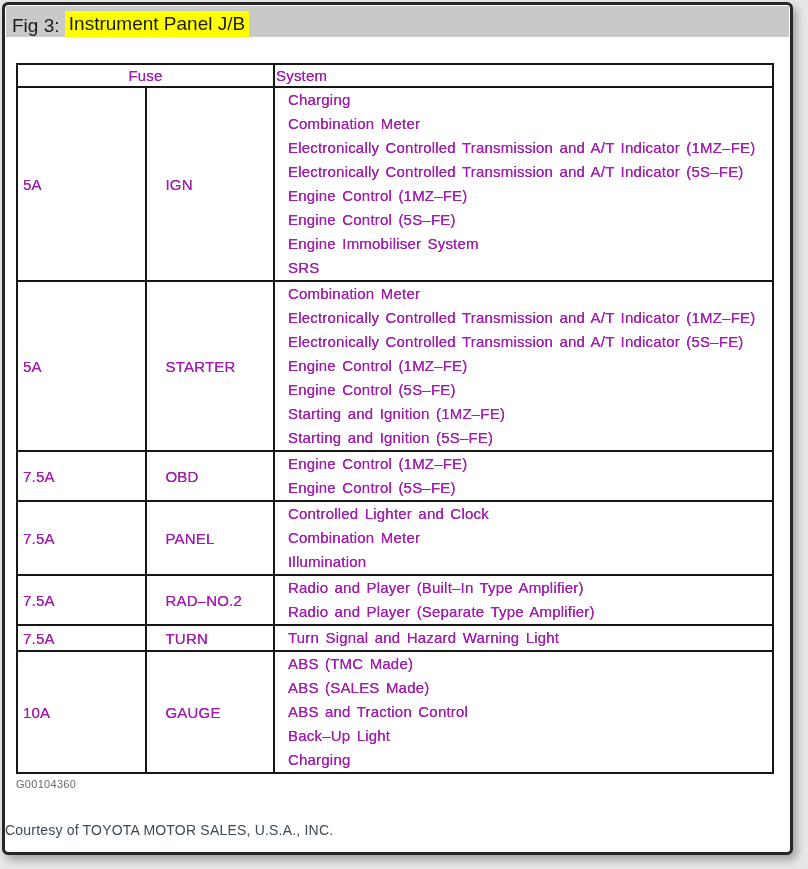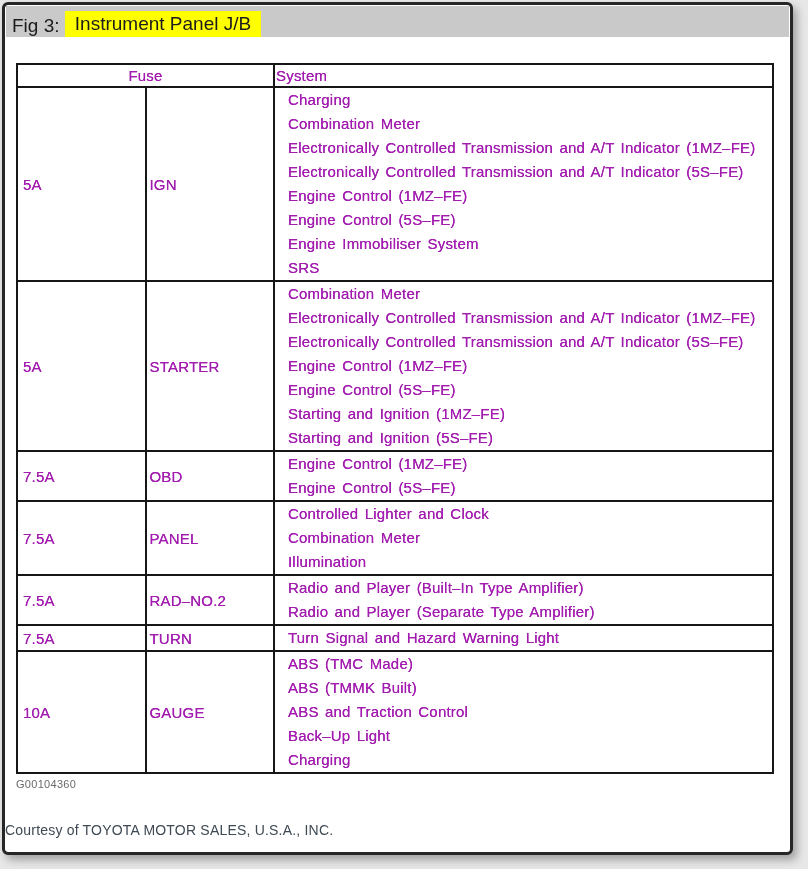--- a/index.html
+++ b/index.html
@@ -34,21 +34,21 @@
     background: #c9c9c9;
     display: flex;
     align-items: flex-end;
     padding-left: 6px;
     font-size: 19px;
     color: #1c1c1c;
     white-space: pre;
   }
   .hl {
     background: #ffff00;
-    padding: 2px 10px;
+    padding: 2px 4px;
   }
   table.fuse-table {
     position: absolute;
     left: 11px;
     top: 58px;
     width: 758px;
     border-collapse: collapse;
     table-layout: fixed;
     color: #a21caf;
   }
@@ -60,21 +60,21 @@
     letter-spacing: 0.2px;
     text-shadow: 0 0 0.45px currentColor;
   }
   .fuse-table th {
     height: 19px;
     line-height: 19px;
   }
   .th-fuse { text-align: center; width: 253px; }
   .th-system { text-align: left; }
   td.amp   { width: 66px;  padding-left: 5px; vertical-align: middle; }
-  td.name  { width: 177px; padding-left: 3px; vertical-align: middle; }
+  td.name  { width: 177px; padding-left: 19px; vertical-align: middle; }
   td.sys   { padding: 0 13px; vertical-align: middle; }
   .sys-line {
     height: 24px;
     line-height: 24px;
     white-space: nowrap;
     overflow: hidden;
   }
   .figure-id {
     position: absolute;
     left: 11px;
@@ -168,21 +168,21 @@
           <td class="name">TURN</td>
           <td class="sys">
             <div class="sys-line">Turn Signal and Hazard Warning Light</div>
           </td>
         </tr>
         <tr>
           <td class="amp">10A</td>
           <td class="name">GAUGE</td>
           <td class="sys">
             <div class="sys-line">ABS (TMC Made)</div>
-            <div class="sys-line">ABS (TMMK Built)</div>
+            <div class="sys-line">ABS (SALES Made)</div>
             <div class="sys-line">ABS and Traction Control</div>
             <div class="sys-line">Back–Up Light</div>
             <div class="sys-line">Charging</div>
           </td>
         </tr>
       </tbody>
   </table>
 
   <div class="figure-id">G00104360</div>
 

